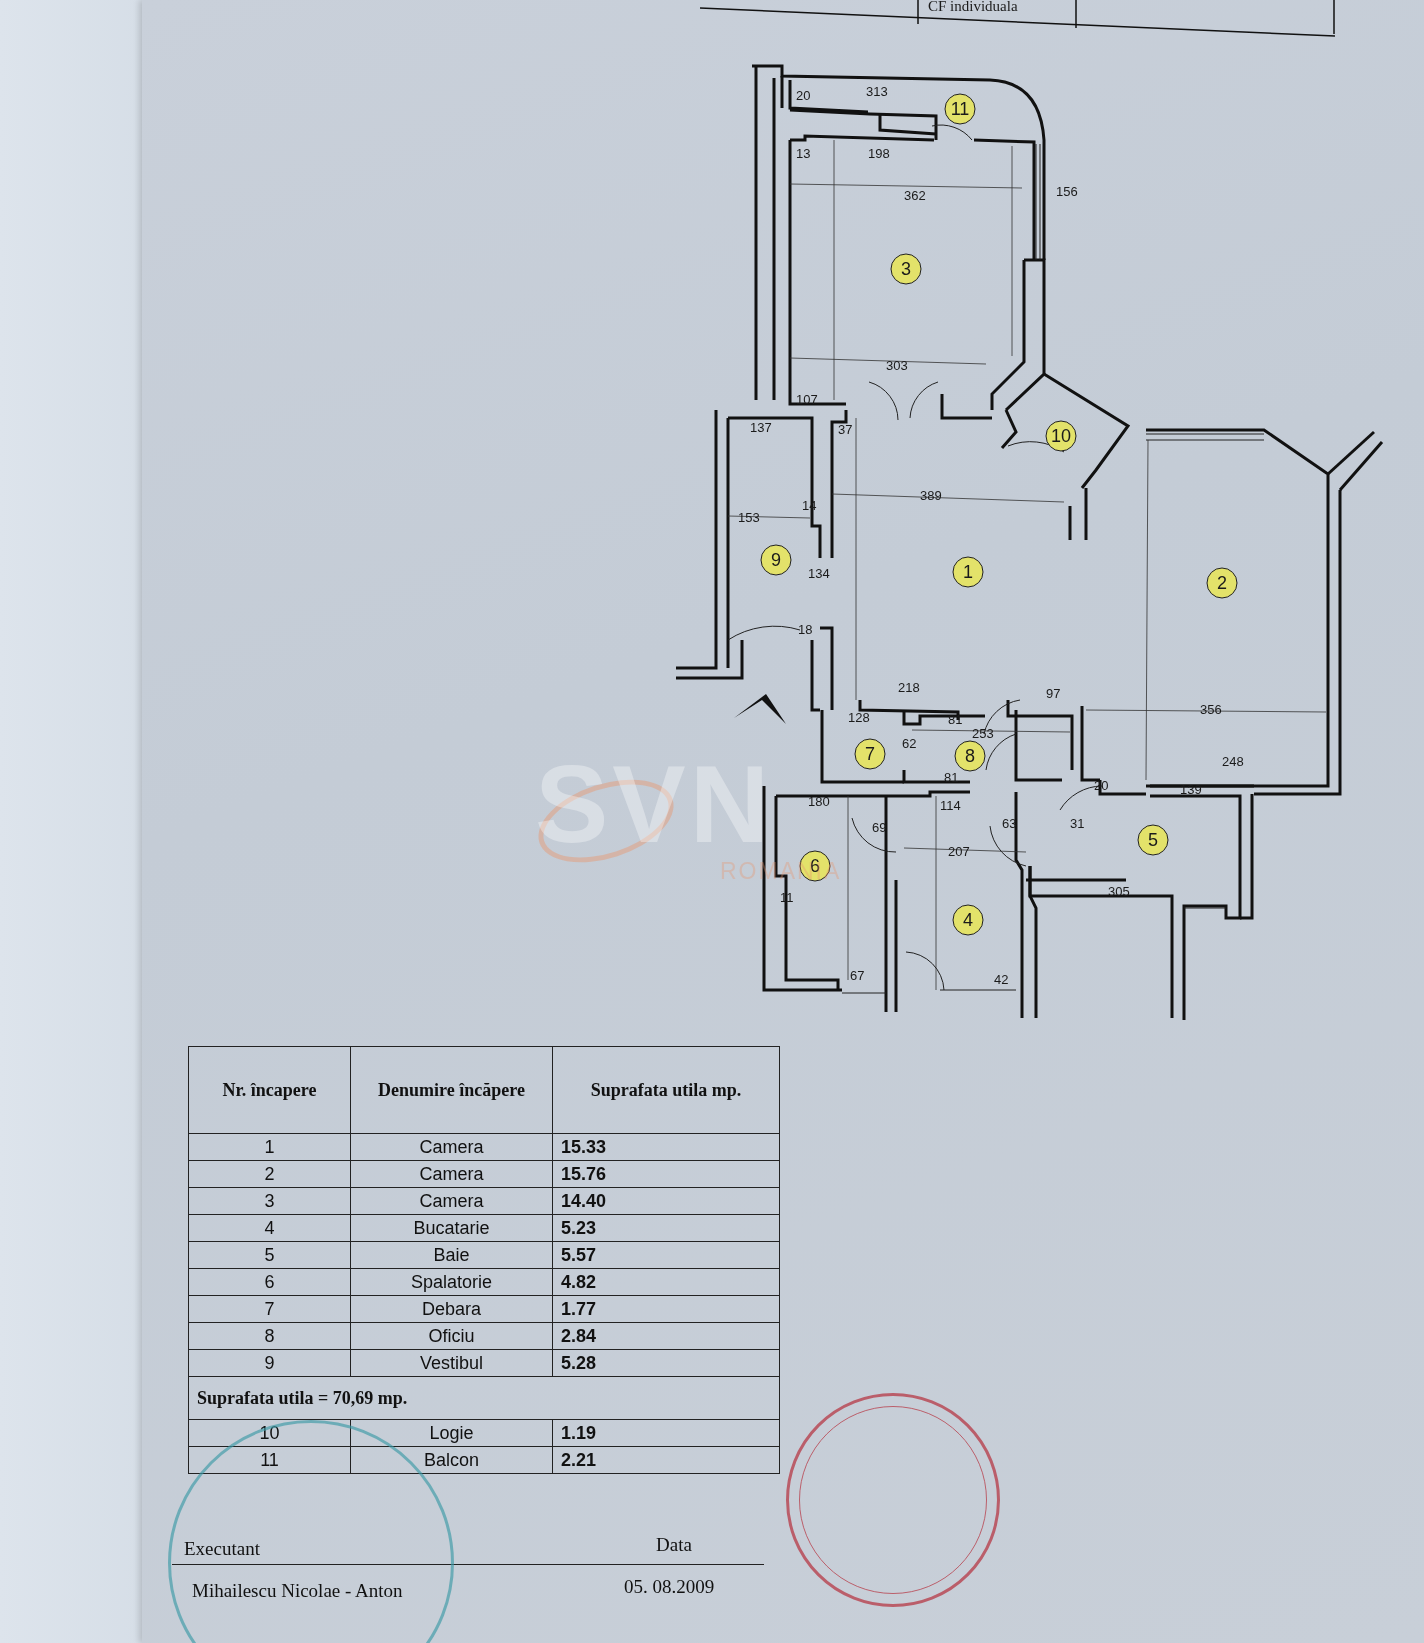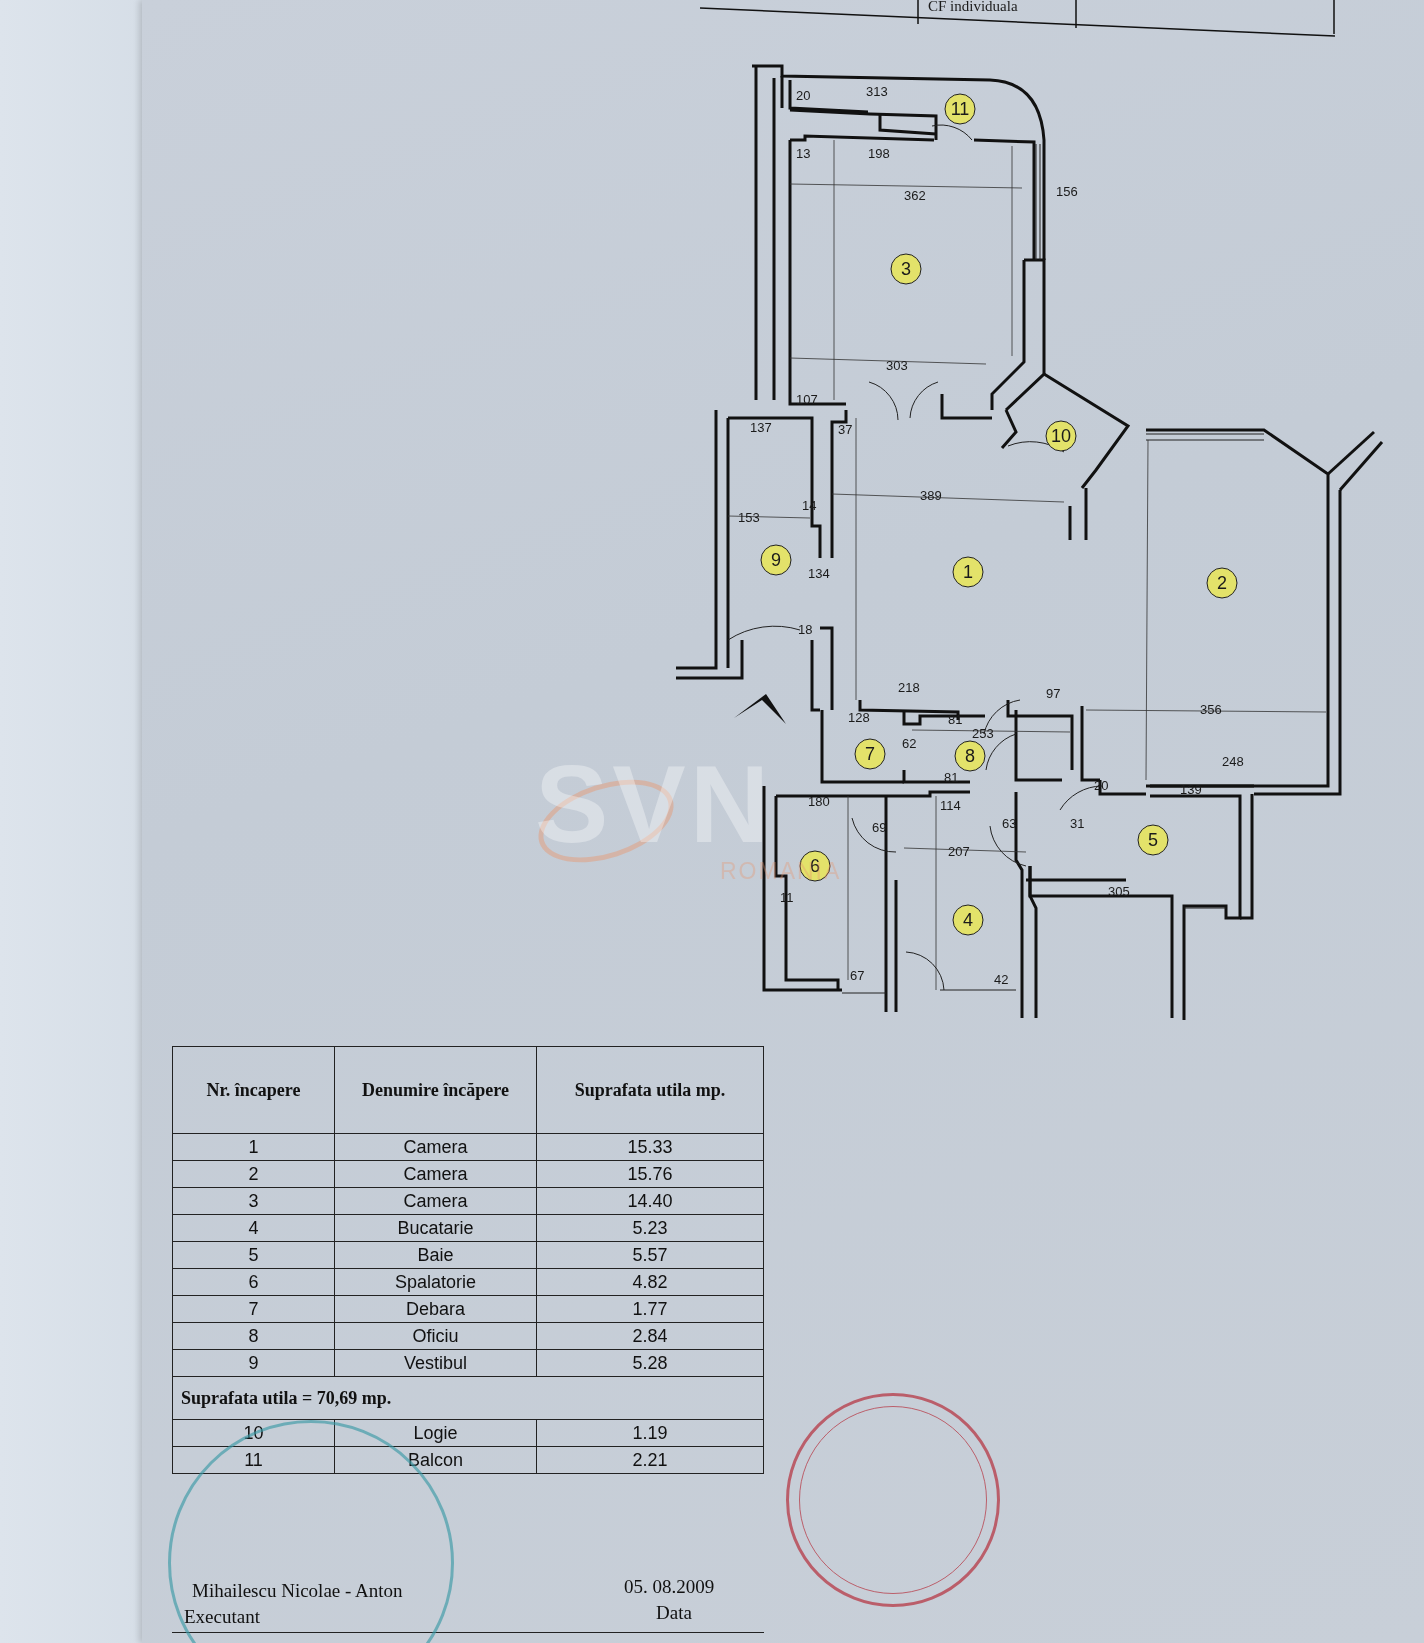--- a/index.html
+++ b/index.html
@@ -2,26 +2,26 @@
 <html><head>
 <meta charset="utf-8">
 <style>
   html,body{margin:0;padding:0;}
   body{width:1424px;height:1643px;position:relative;overflow:hidden;background:#cfd6df;font-family:"Liberation Sans",sans-serif;}
   .page-left{position:absolute;left:0;top:0;width:145px;height:1643px;background:linear-gradient(90deg,#dde4ec,#d6dee7);}
   .page{position:absolute;left:142px;top:0;width:1282px;height:1643px;background:linear-gradient(160deg,#c9d0da 0%,#c4ccd6 40%,#c8cfd8 100%);box-shadow:-3px 0 6px rgba(0,0,0,.15);}
   svg.plan{position:absolute;left:0;top:0;}
   .dim{font-family:"Liberation Sans",sans-serif;font-size:13px;fill:#1b1b1b;}
   .roomnum{font-family:"Liberation Sans",sans-serif;font-size:18px;fill:#1b1b1b;text-anchor:middle;dominant-baseline:central;}
-  table.areas{position:absolute;left:172px;top:1046px;width:592px;border-collapse:collapse;color:#111;}
+  table.areas{position:absolute;left:188px;top:1046px;width:592px;border-collapse:collapse;color:#111;}
   table.areas td{border:1.5px solid #222;padding:0 8px;height:26px;font-size:18px;}
   table.areas th{border:1.5px solid #222;font-family:"Liberation Serif",serif;font-weight:bold;font-size:18px;height:84px;line-height:32px;}
   .c1{text-align:center;width:145px;}
   .c2{text-align:center;width:185px;}
-  .c3{text-align:center;}
+  .c3{text-align:left;font-weight:bold;}
   .sumrow td{font-family:"Liberation Serif",serif;font-weight:bold;text-align:left;height:42px !important;}
   .footer{position:absolute;left:172px;width:592px;font-family:"Liberation Serif",serif;font-size:19px;color:#111;}
   .stamp-red{position:absolute;left:786px;top:1393px;width:208px;height:208px;border-radius:50%;border:3px solid #b8434f;opacity:.8;}
   .stamp-red .inner{position:absolute;left:10px;top:10px;right:10px;bottom:10px;border-radius:50%;border:1.5px solid #b8434f;}
   .stamp-teal{position:absolute;left:168px;top:1420px;width:280px;height:280px;border-radius:50%;border:3px solid #3c9aa6;opacity:.65;}
   .watermark{position:absolute;left:535px;top:740px;color:rgba(255,255,255,.35);font-size:110px;font-weight:bold;letter-spacing:4px;}
   .watermark2{position:absolute;left:720px;top:858px;color:rgba(232,150,110,.35);font-size:23px;letter-spacing:2px;}
   .wm-ring{position:absolute;left:536px;top:784px;width:130px;height:64px;border-radius:50%;border:5px solid rgba(232,150,110,.45);transform:rotate(-18deg);}
 </style>
 </head>
@@ -295,21 +295,21 @@
         <td class="c3">1.19</td>
       </tr>
   <tr>
         <td class="c1">11</td>
         <td class="c2">Balcon</td>
         <td class="c3">2.21</td>
       </tr>
 </tbody>
   </table>
 
-<div class="footer" style="top:1602px;height:30px;border-bottom:1.5px solid #222;">
+<div class="footer" style="top:1534px;height:30px;border-bottom:1.5px solid #222;">
   <span style="position:absolute;left:12px;top:4px;">Executant</span>
   <span style="position:absolute;left:484px;top:0px;">Data</span>
 </div>
 <div class="footer" style="top:1574px;height:40px;">
   <span style="position:absolute;left:20px;top:6px;font-weight:normal;">Mihailescu  Nicolae - Anton</span>
   <span style="position:absolute;left:452px;top:2px;">05. 08.2009</span>
 </div>
 
 <div class="stamp-teal"></div>
 <div class="stamp-red">

